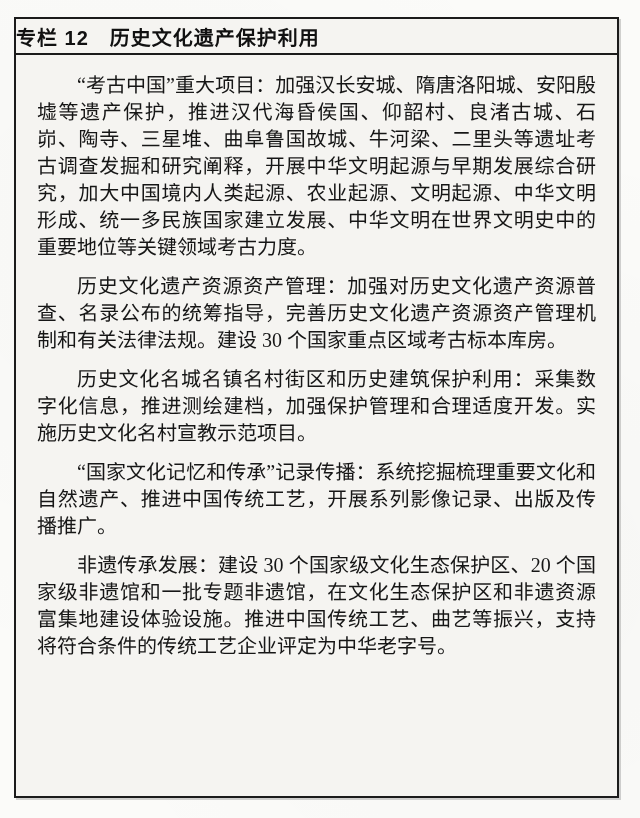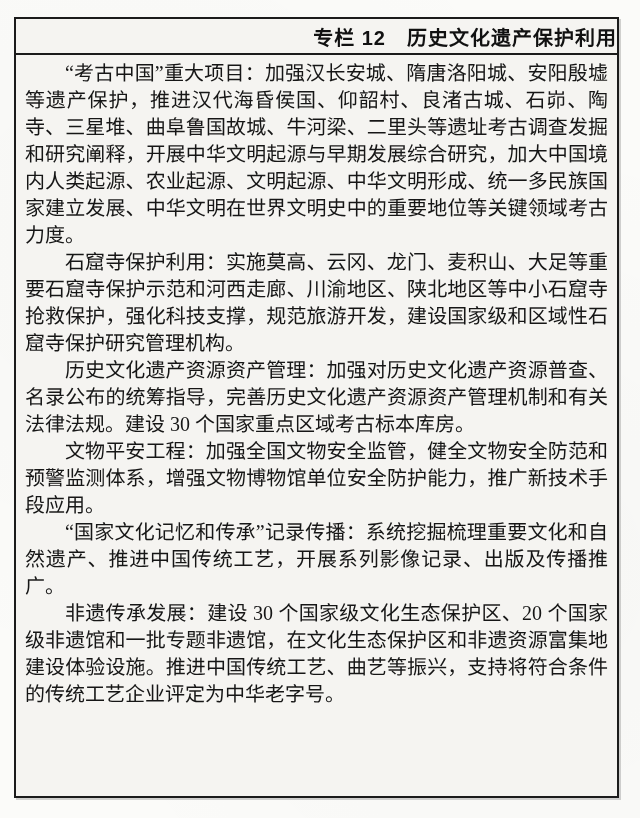--- a/index.html
+++ b/index.html
@@ -31,21 +31,21 @@
     border: 2px solid #1b1b1b;
     background: #f5f4f1;
     box-shadow: 2px 2px 0 rgba(80,80,80,0.25);
   }
 
   .panel-title-bar {
     height: 36px;
     border-bottom: 2px solid #1b1b1b;
     display: flex;
     align-items: center;
-    justify-content: flex-end;
+    justify-content: flex-start;
   }
 
   .panel-title {
     font-family: "Liberation Sans", "DejaVu Sans", sans-serif;
     font-weight: bold;
     font-size: 20px;
     letter-spacing: 1px;
     color: #111;
     white-space: nowrap;
   }
@@ -54,36 +54,35 @@
     padding: 5px 9px 0 9px;
     font-size: 20px;
     line-height: 27px;
     color: #161616;
     text-align: justify;
     text-justify: inter-character;
   }
 
   .panel-body p {
     text-indent: 2em;
-    margin: 0;
+    margin: 12px;
   }
 </style>
 </head>
 <body>
 
 <div class="page">
   <div class="panel">
 
     <div class="panel-title-bar">
       <div class="panel-title">专栏 12　历史文化遗产保护利用</div>
     </div>
 
     <div class="panel-body">
       <p>“考古中国”重大项目：加强汉长安城、隋唐洛阳城、安阳殷墟等遗产保护，推进汉代海昏侯国、仰韶村、良渚古城、石峁、陶寺、三星堆、曲阜鲁国故城、牛河梁、二里头等遗址考古调查发掘和研究阐释，开展中华文明起源与早期发展综合研究，加大中国境内人类起源、农业起源、文明起源、中华文明形成、统一多民族国家建立发展、中华文明在世界文明史中的重要地位等关键领域考古力度。</p>
-      <p>石窟寺保护利用：实施莫高、云冈、龙门、麦积山、大足等重要石窟寺保护示范和河西走廊、川渝地区、陕北地区等中小石窟寺抢救保护，强化科技支撑，规范旅游开发，建设国家级和区域性石窟寺保护研究管理机构。</p>
       <p>历史文化遗产资源资产管理：加强对历史文化遗产资源普查、名录公布的统筹指导，完善历史文化遗产资源资产管理机制和有关法律法规。建设 30 个国家重点区域考古标本库房。</p>
-      <p>文物平安工程：加强全国文物安全监管，健全文物安全防范和预警监测体系，增强文物博物馆单位安全防护能力，推广新技术手段应用。</p>
+      <p>历史文化名城名镇名村街区和历史建筑保护利用：采集数字化信息，推进测绘建档，加强保护管理和合理适度开发。实施历史文化名村宣教示范项目。</p>
       <p>“国家文化记忆和传承”记录传播：系统挖掘梳理重要文化和自然遗产、推进中国传统工艺，开展系列影像记录、出版及传播推广。</p>
       <p>非遗传承发展：建设 30 个国家级文化生态保护区、20 个国家级非遗馆和一批专题非遗馆，在文化生态保护区和非遗资源富集地建设体验设施。推进中国传统工艺、曲艺等振兴，支持将符合条件的传统工艺企业评定为中华老字号。</p>
     </div>
 
   </div>
 </div>
 
 </body></html>

